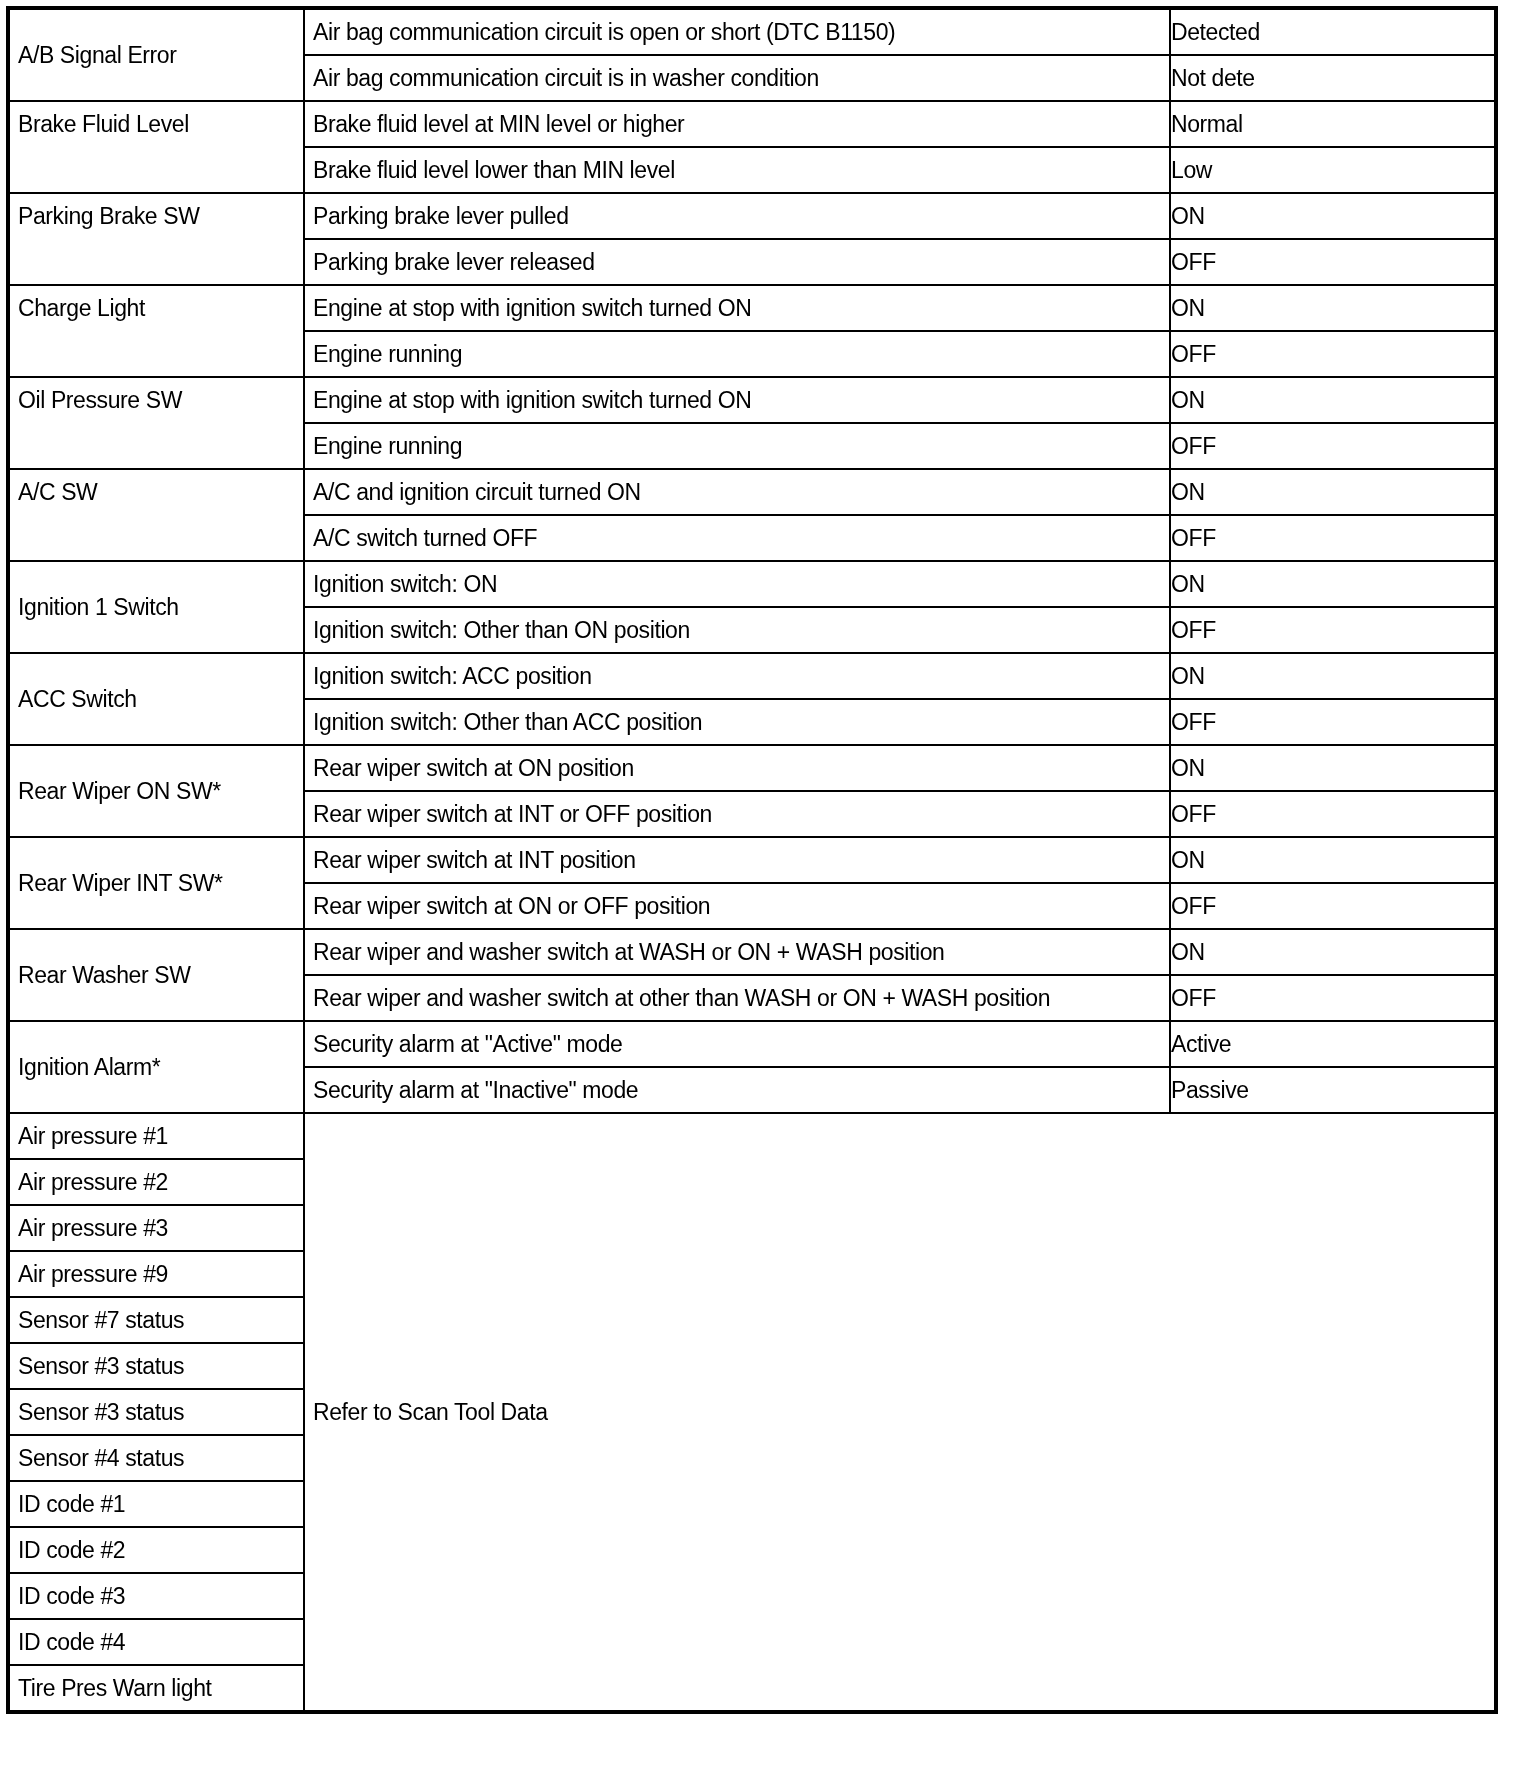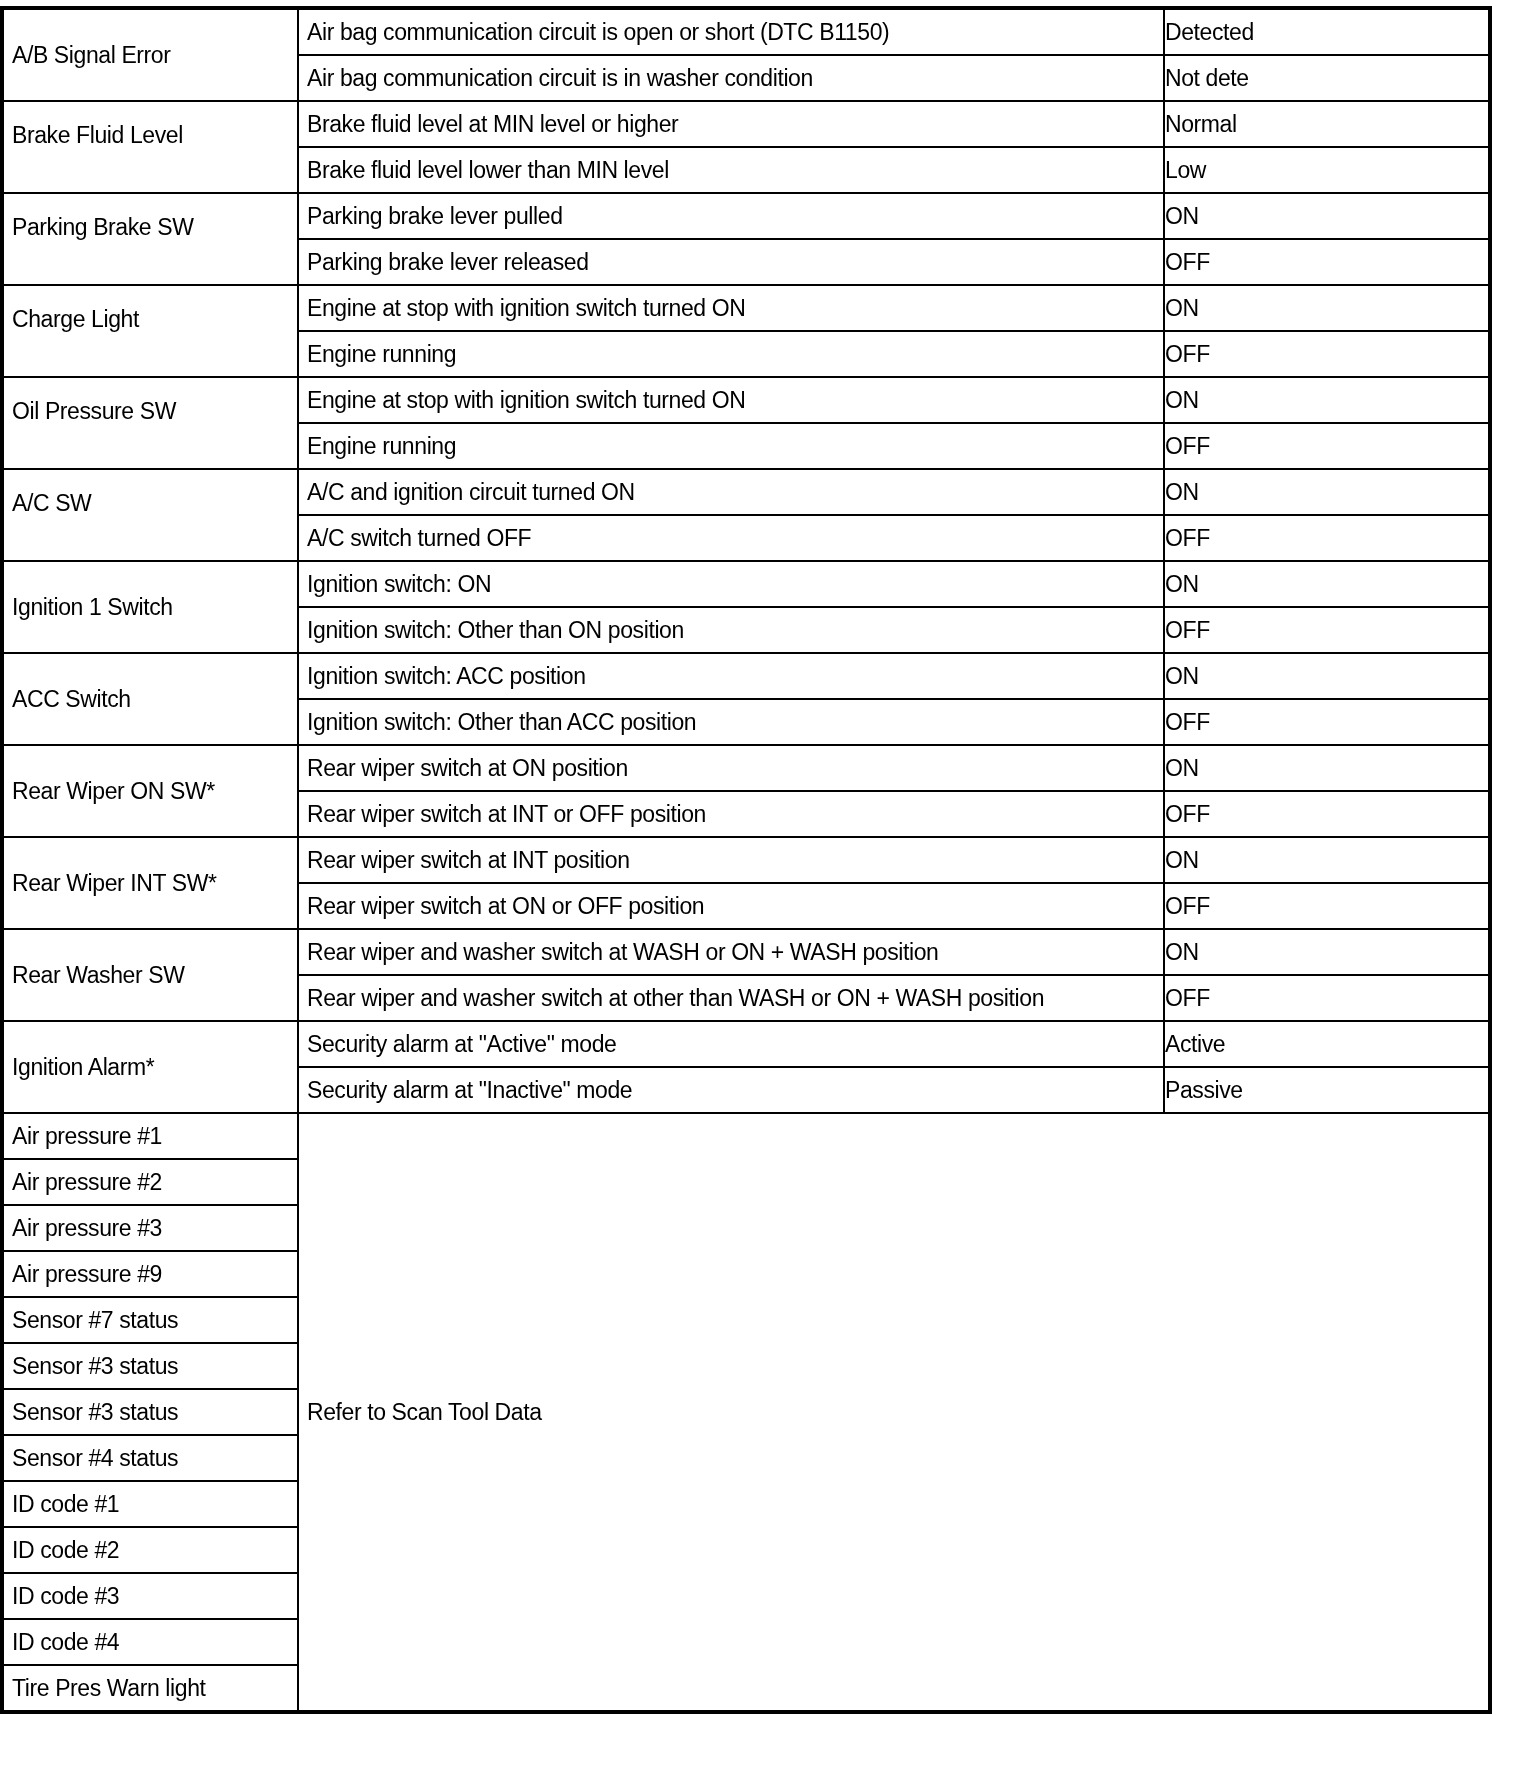--- a/index.html
+++ b/index.html
@@ -1,29 +1,29 @@
 <!DOCTYPE html>
 <html><head>
 <meta charset="utf-8">
 <style>
   html, body { margin: 0; padding: 0; background: #ffffff; }
   body { width: 1520px; height: 1786px; position: relative; overflow: hidden;
          font-family: "Liberation Sans", sans-serif; color: #000; }
   #tbl {
-    position: absolute; left: 0; top: 6px;
+    position: absolute; left: 6px; top: 6px;
     width: 1488px; border-collapse: collapse; table-layout: fixed;
     border: 4px solid #000;
   }
   #tbl td {
     border: 2px solid #000; height: 44px; padding: 0 0 0 8px;
     font-size: 23px; line-height: 26px; letter-spacing: -0.4px;
     white-space: nowrap; overflow: hidden; vertical-align: middle;
   }
   #tbl td.val { text-align: left; padding: 0; }
-  #tbl td.top { vertical-align: top; padding-top: 20px; }
+  #tbl td.top { vertical-align: top; padding-top: 9px; }
   #tbl td.ref { vertical-align: middle; }
   col.c1 { width: 296px; }
   col.c2 { width: 866px; }
   col.c3 { width: 326px; }
 </style>
 </head>
 <body>
 
 <table id="tbl">
   <colgroup>

